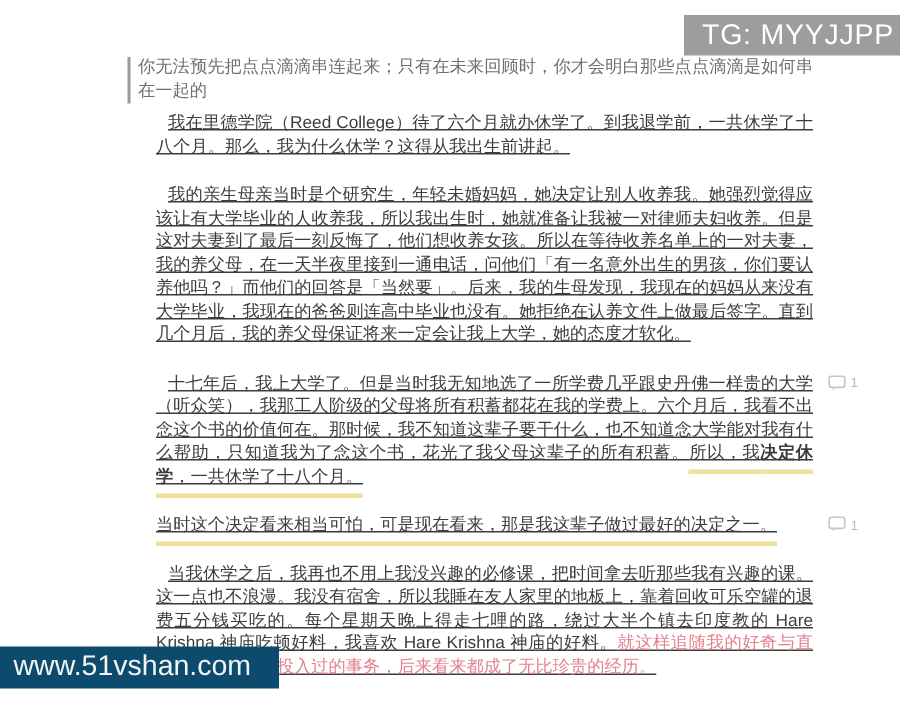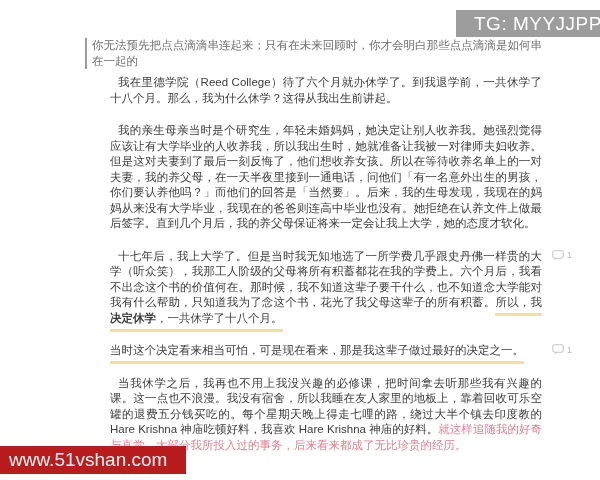--- a/index.html
+++ b/index.html
@@ -7,27 +7,27 @@
     position:relative;
     width:600px;height:480px;
     background:#ffffff;
     overflow:hidden;
     font-family:"Liberation Sans","DejaVu Sans",sans-serif;
   }
   
   .tg-badge{
     position:absolute;top:10px;left:456px;width:144px;height:27px;
     background:#9d9d9d;color:#ffffff;
-    font-size:19px;line-height:27px;padding-left:18px;
+    font-size:19px;line-height:27px;padding-left:12px;
     box-sizing:border-box;letter-spacing:.5px;white-space:nowrap;
   }
   
   .site-badge{
-    position:absolute;left:0;top:446px;width:186px;height:28px;
-    background:#b91c1c;color:#f4f4f4;
+    position:absolute;left:0;top:431px;width:186px;height:28px;
+    background:#0c4a6e;color:#f4f4f4;
     font-size:19px;line-height:28px;padding-left:9px;
     box-sizing:border-box;white-space:nowrap;
   }
   .content{
     position:absolute;left:102px;top:38px;width:440px;
     color:#3c3c3c;font-size:11.5px;line-height:15.5px;
     text-align:justify;
   }
   .title{
     font-weight:bold;color:#333;
@@ -38,22 +38,23 @@
     color:#b3b3b3;font-weight:normal;font-size:10px;
   }
   .quote{
     margin:0 0 6px -17px;
     padding-left:5px;
     border-left:2px solid #9a9a9a;
     color:#6f6f6f;
   }
   .para{
     position:relative;
-    margin:0 0 13px 8px;
+    margin:0 0 13px 2px;
     text-indent:8px;
+    text-decoration:underline;
   }
   .para.gap-lg{margin-top:17px;}
   .para.no-indent{text-indent:0;}
   .hl{
     border-bottom:3px solid #efe1a0;
     padding-bottom:5px;
   }
   .hl-bold{font-weight:bold;}
   .red{color:#e5808e;}
   .comment-flag{

